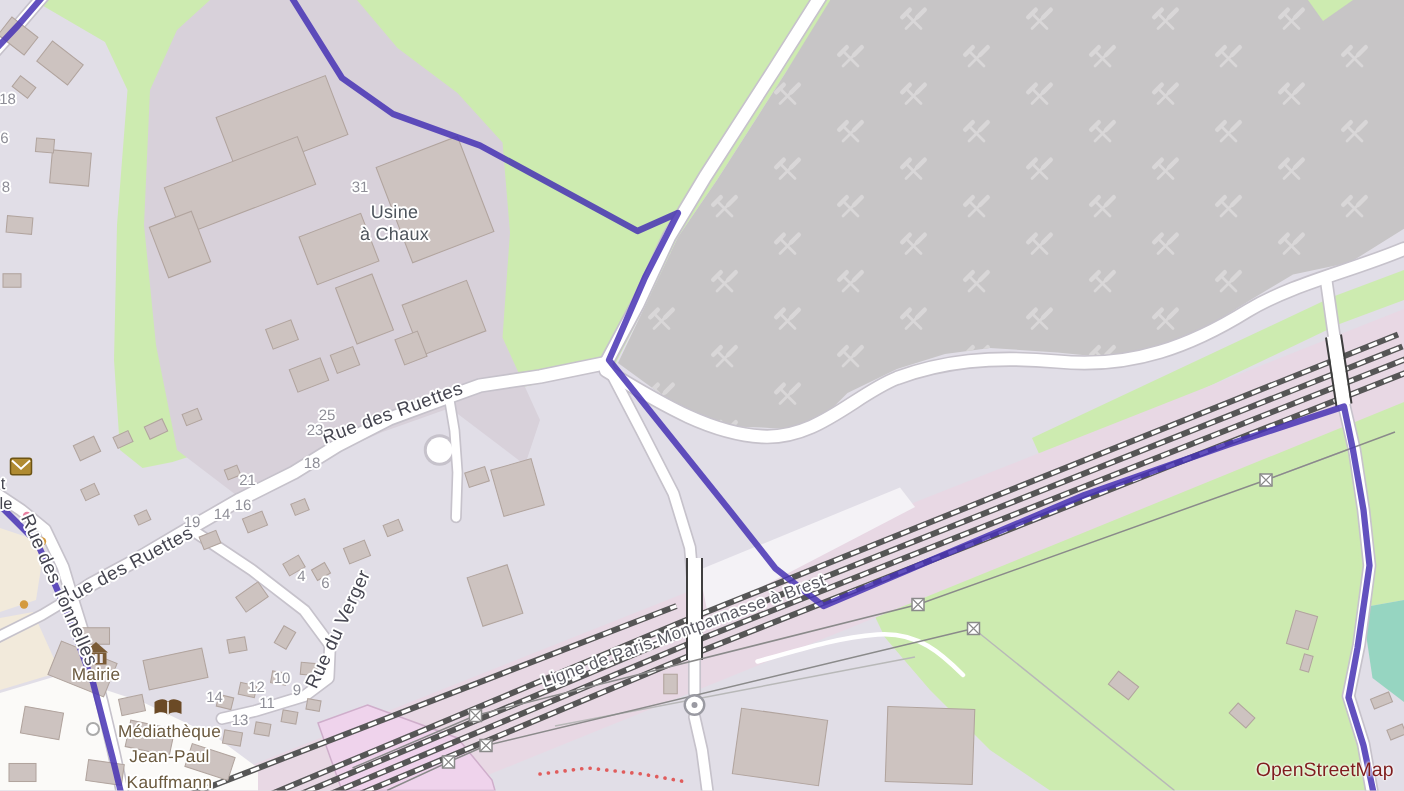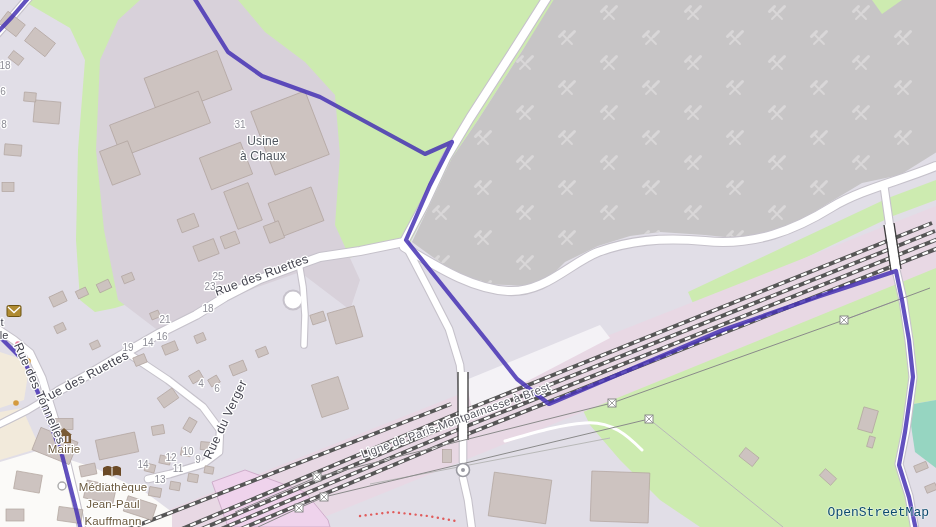--- a/index.html
+++ b/index.html
@@ -1,20 +1,20 @@
 <!DOCTYPE html>
 <html><head>
 <meta charset="utf-8">
 <style>
   html,body{margin:0;padding:0;background:#e1dee7;}
   #viewport{position:relative;width:936px;height:527px;overflow:hidden;font-family:"Liberation Sans",sans-serif;}
   svg text{font-family:"Liberation Sans",sans-serif;}
   #attr{position:absolute;right:7px;bottom:7px;font-size:13px;color:#3f3f3f;
         text-shadow:0 0 2px #fff,0 0 2px #fff;}
-  #attr a{color:#0c4a6e;text-decoration:none;cursor:pointer;font-family:Liberation Mono, monospace;}
+  #attr a{color:#7f1d1d;text-decoration:none;cursor:pointer;}
 </style>
 </head>
 <body>
 
 <div id="viewport">
   <div id="map-root"><svg viewBox="0 0 936 527" width="936" height="527">
         <defs>
           <pattern id="qp" width="84" height="50" patternUnits="userSpaceOnUse">
             <g transform="translate(21,13)" stroke="#d9d7d8" fill="none" stroke-linecap="round">
               <path d="M5,6 L-5,-4 M-5,6 L5,-4" stroke-width="1.8"></path>

